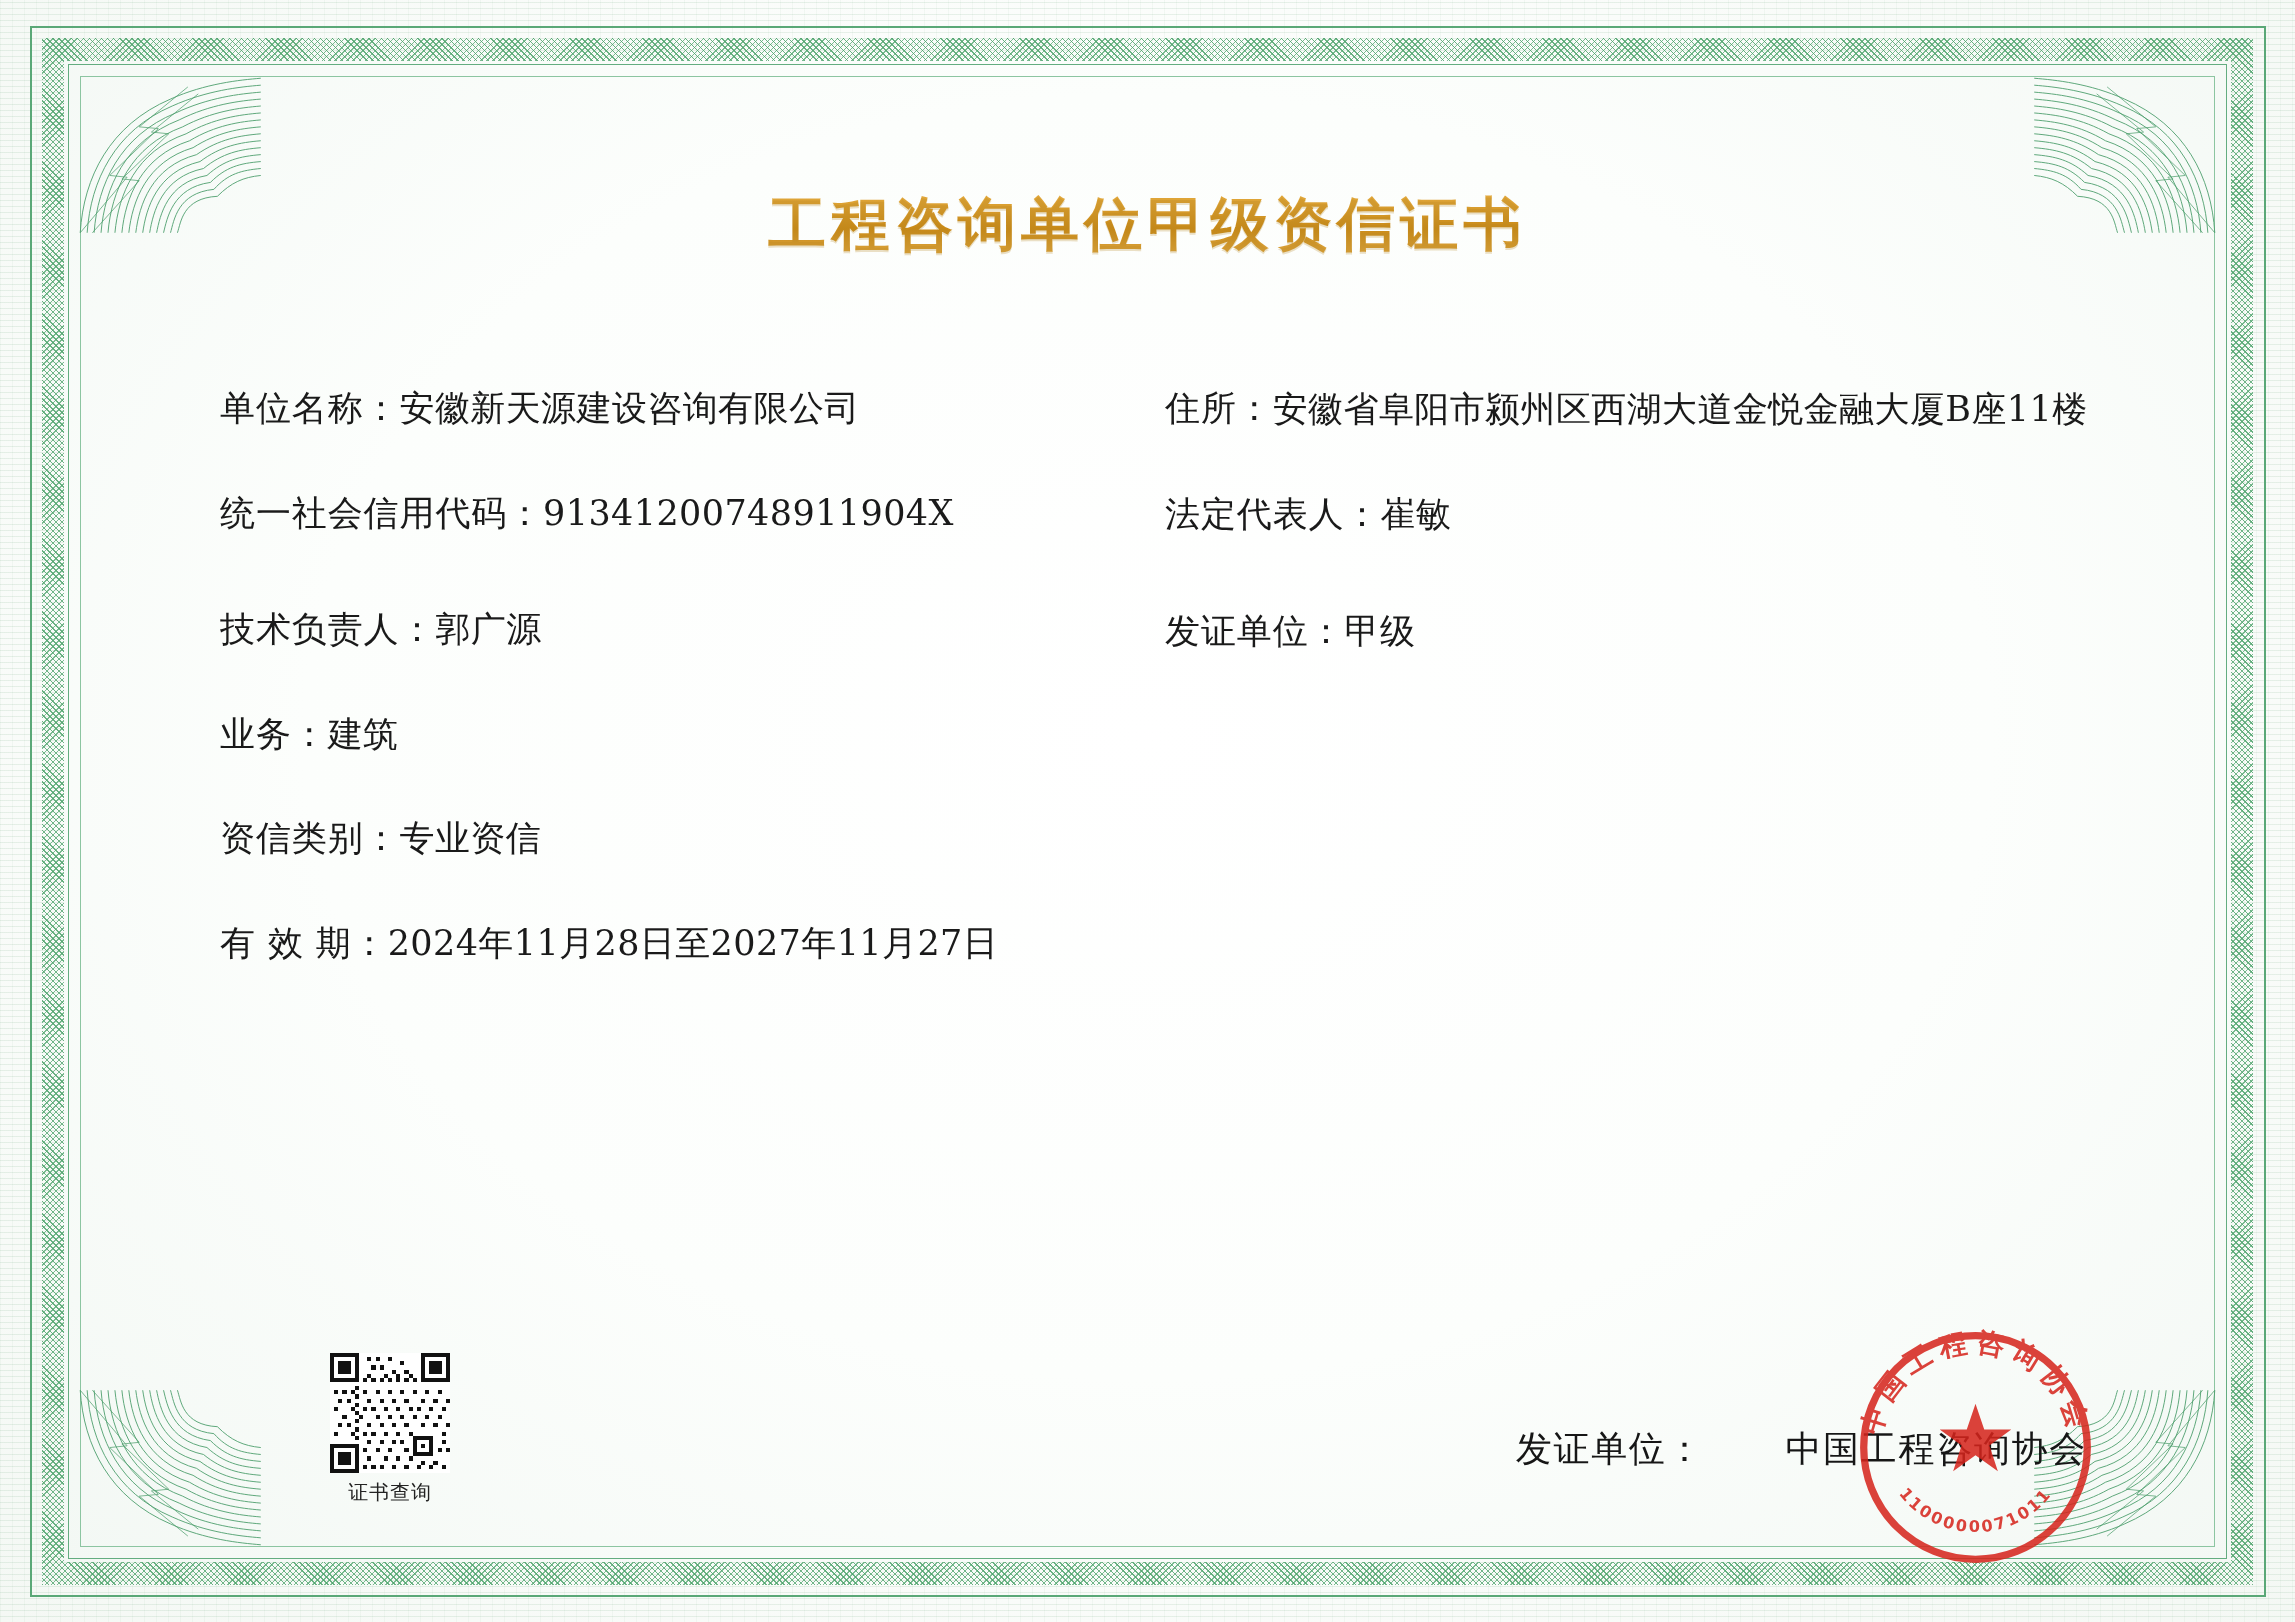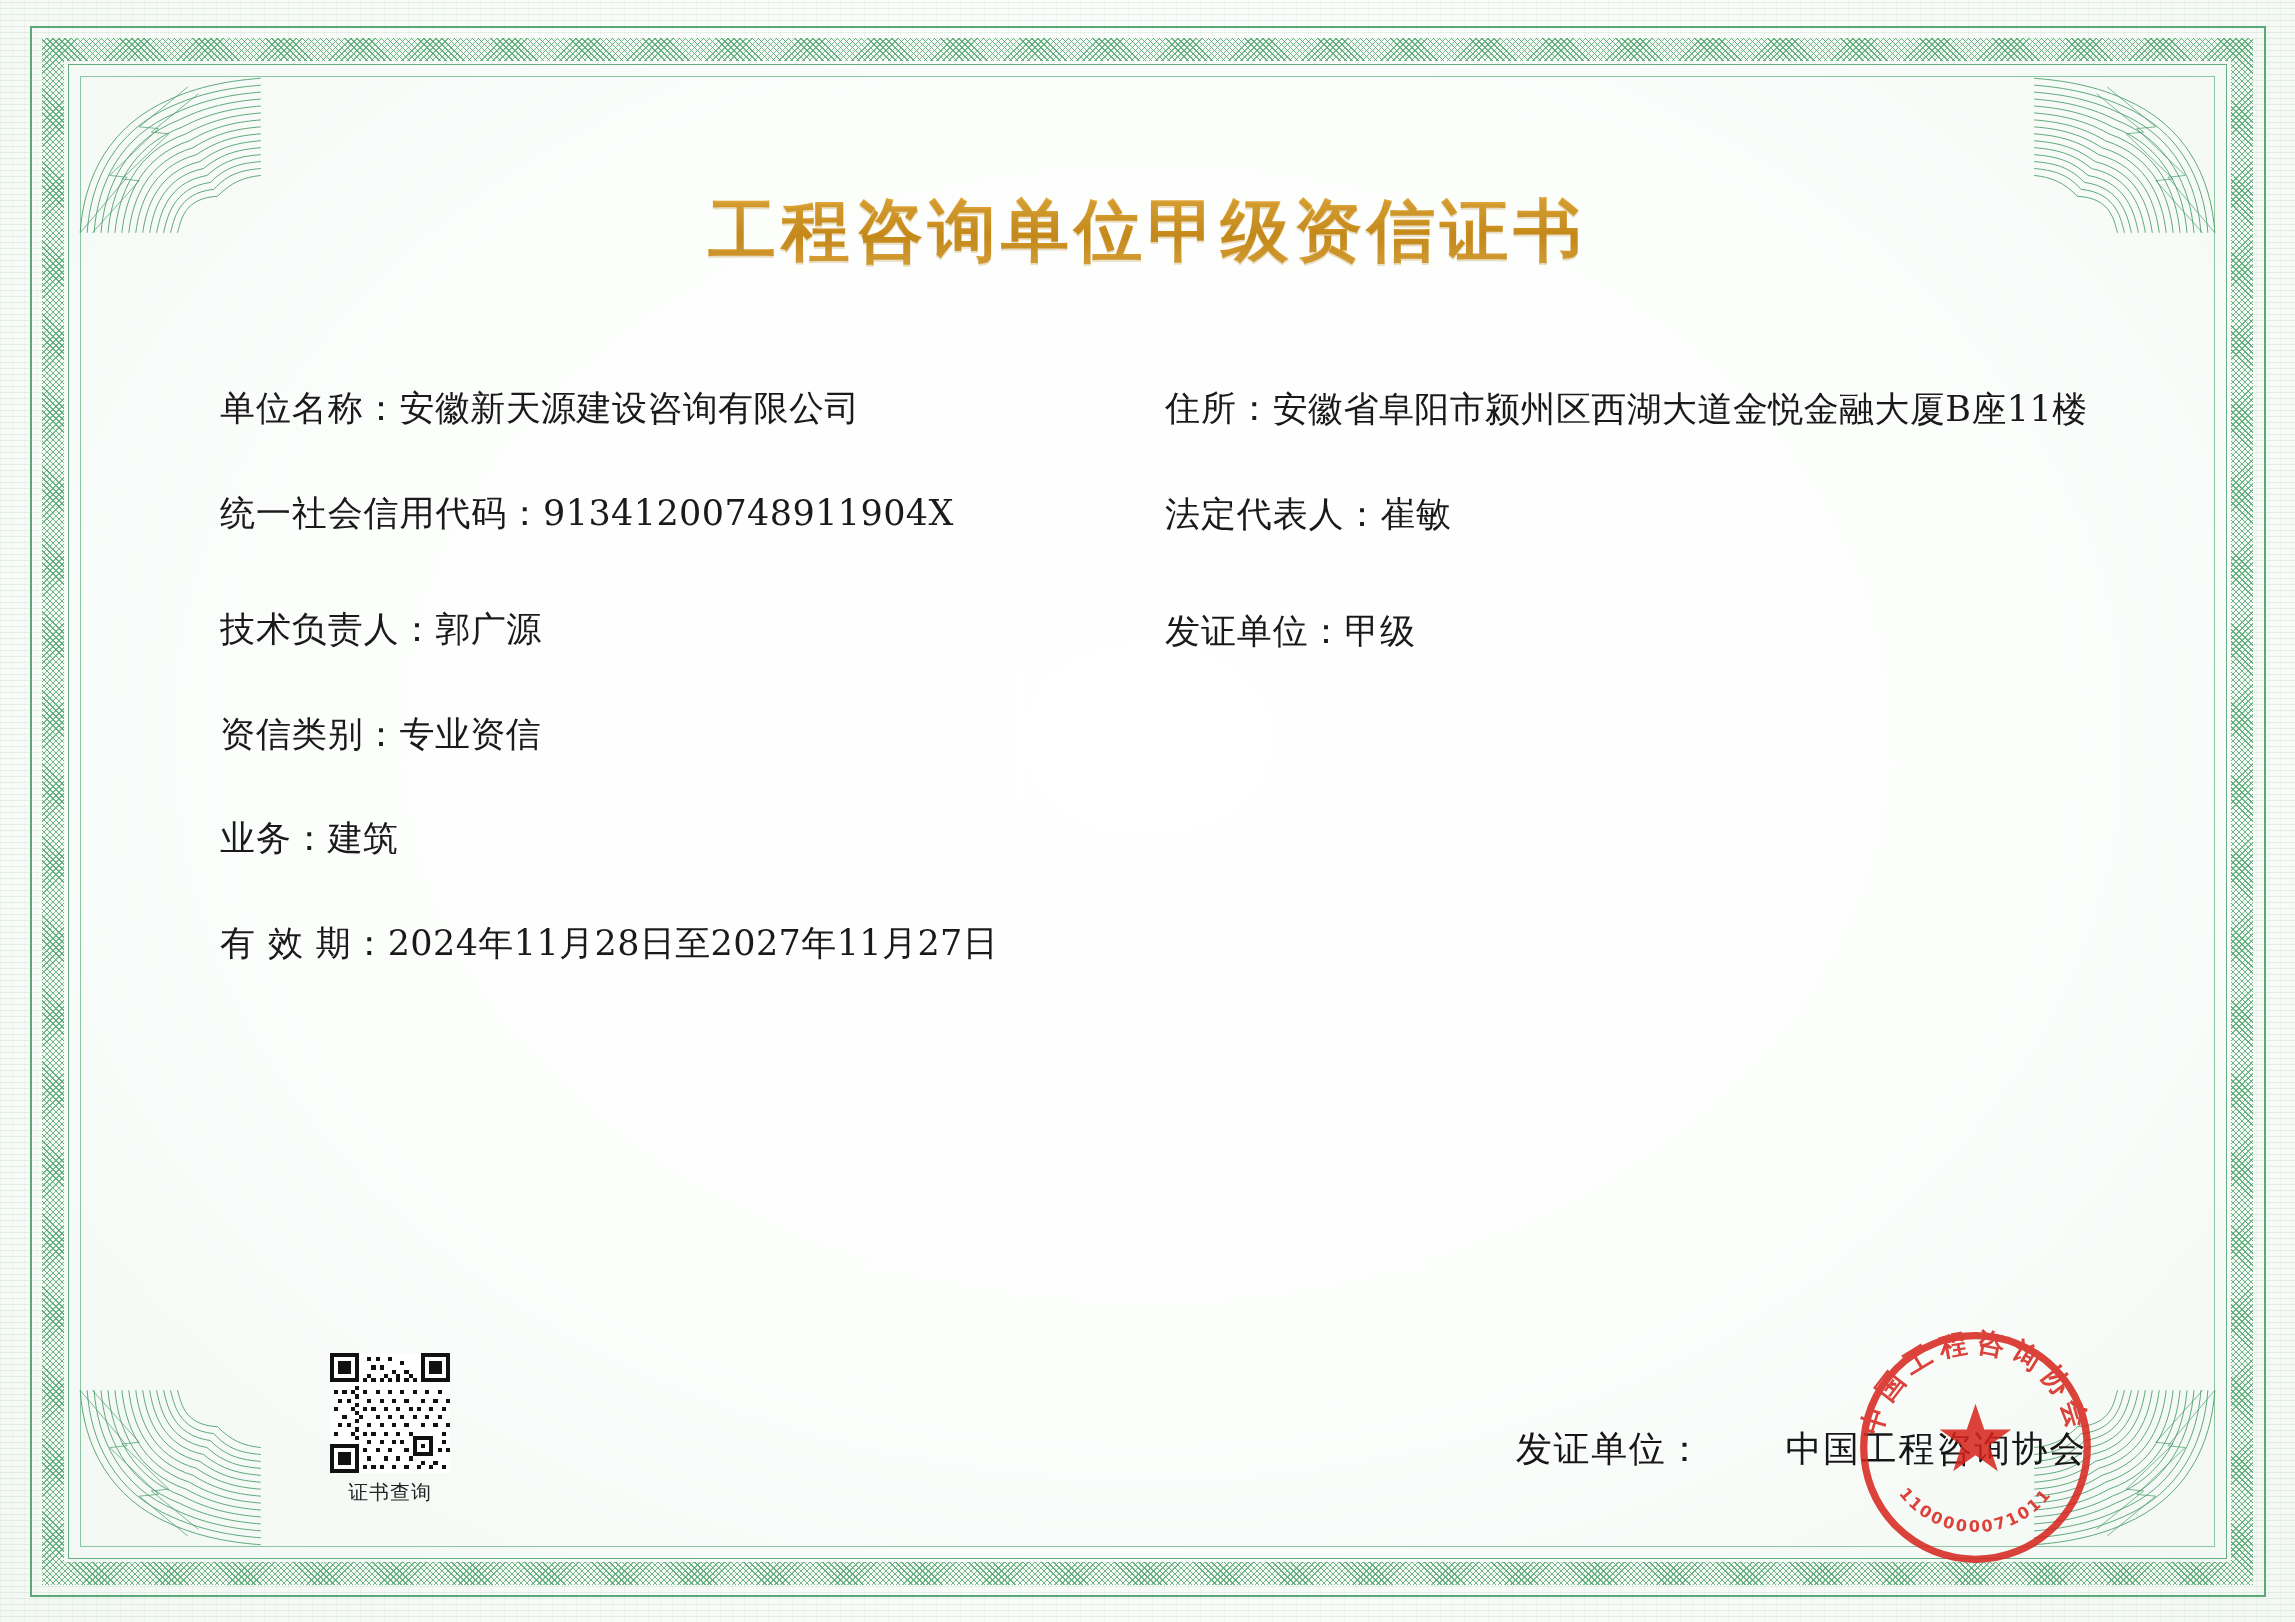--- a/index.html
+++ b/index.html
@@ -149,21 +149,21 @@
   .corner.br { right: 75px; bottom: 73px; transform: scale(-1, -1); }
 
   
   .title {
     position: absolute;
     left: 0;
     right: 0;
     top: 186px;
     text-align: center;
     font-family: "DejaVu Serif", "Liberation Serif", serif;
-    font-size: 68px;
+    font-size: 58px;
     font-weight: 700;
     letter-spacing: 5.2px;
     color: #d79a2b;
     background: linear-gradient(180deg, #e8b045 0%, #c98a18 55%, #e3ae4d 100%);
     -webkit-background-clip: text;
     background-clip: text;
     -webkit-text-fill-color: transparent;
     text-shadow: 0 1.7px 0 rgba(180, 130, 30, 0.25);
     white-space: nowrap;
   }
@@ -399,28 +399,28 @@
       <div class="field r2">
         <span class="label">统一社会信用代码：</span>
         <span class="value">91341200748911904X</span>
       </div>
 
       <div class="field r3">
         <span class="label">技术负责人：</span>
         <span class="value">郭广源</span>
       </div>
 
+      <div class="field r5">
+        <span class="label">业务：</span>
+        <span class="value">建筑</span>
+      </div>
+
       <div class="field r4">
         <span class="label">资信类别：</span>
         <span class="value">专业资信</span>
-      </div>
-
-      <div class="field r5">
-        <span class="label">业务：</span>
-        <span class="value">建筑</span>
       </div>
 
 
       <div class="field">
         <span class="label">有 效 期：</span>
         <span class="value">2024年11月28日至2027年11月27日</span>
       </div>
 
     </div>
 

